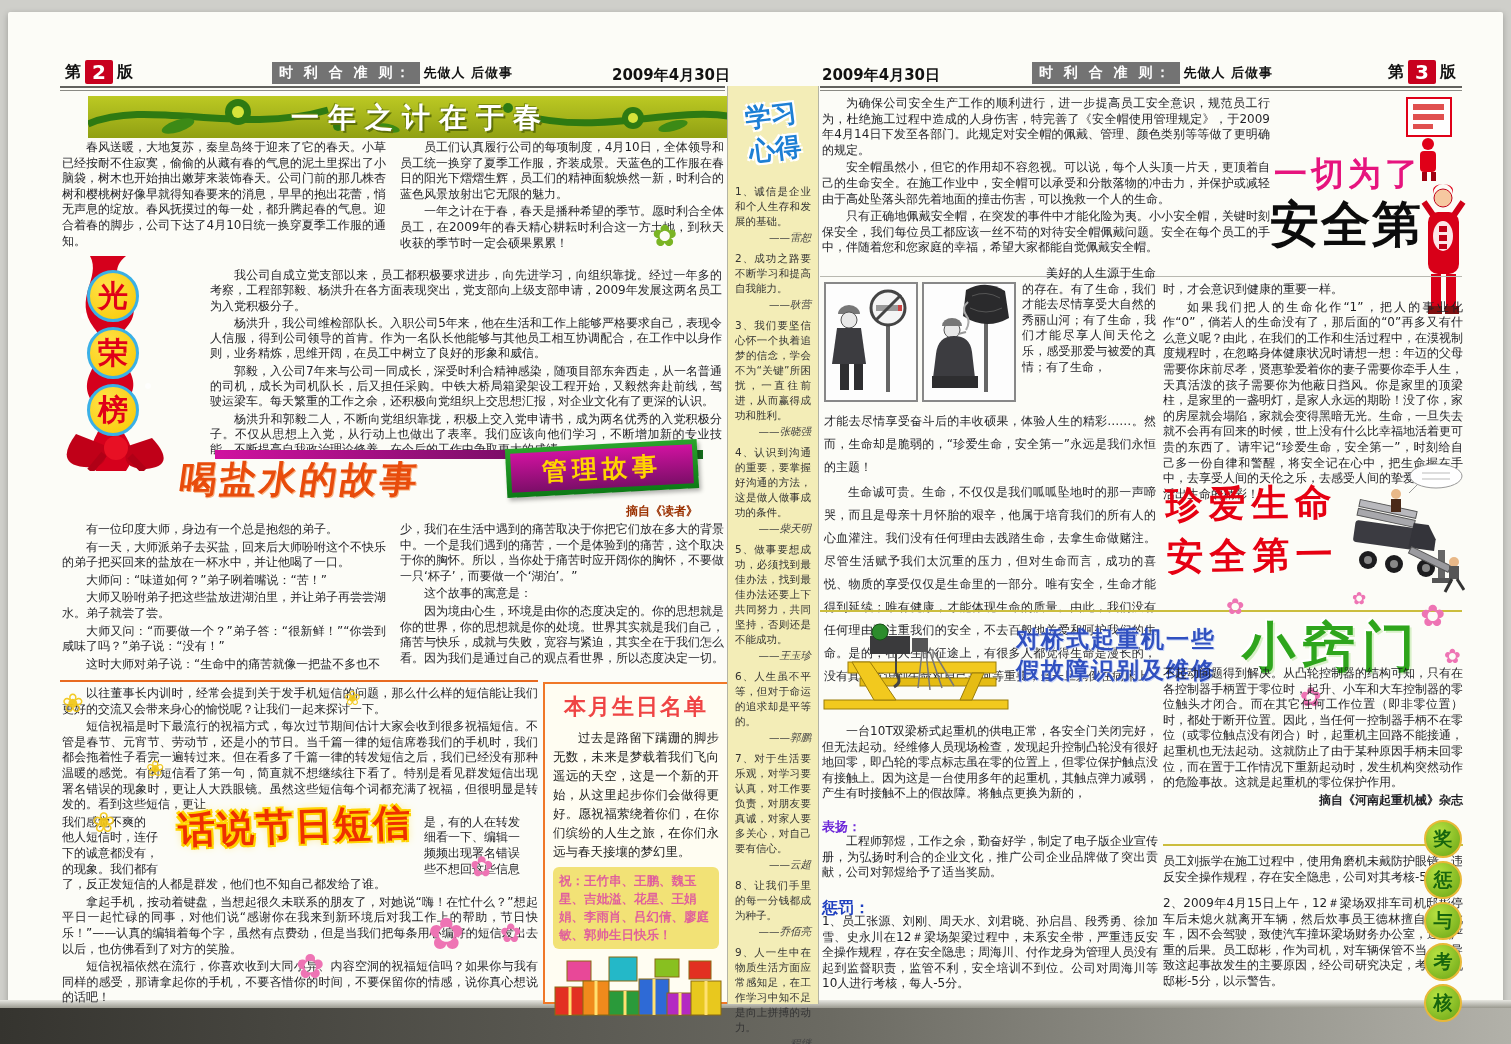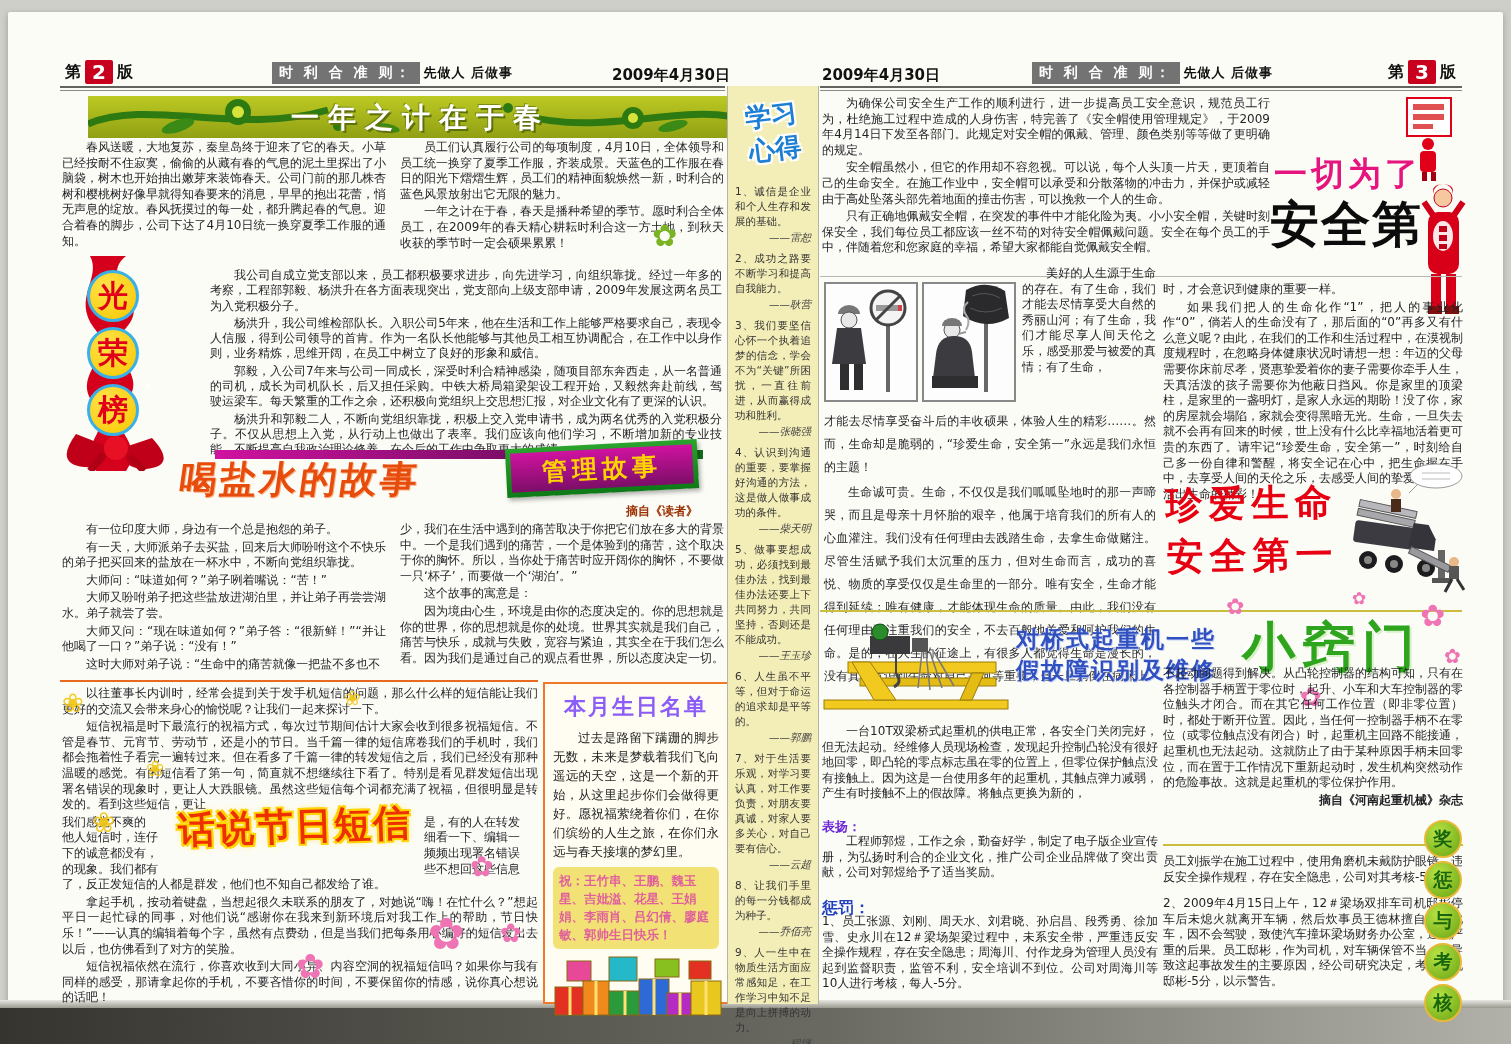--- a/index.html
+++ b/index.html
@@ -37,21 +37,21 @@
   .tagbox{background:linear-gradient(#2aa42c,#0d7a16);padding:5px;transform:rotate(-3deg);box-shadow:2px 3px 4px rgba(0,0,0,.3);}
   .tagbox .inner{background:linear-gradient(#d012a0,#7c0e68);color:#ffd400;font-size:25px;font-weight:bold;
       letter-spacing:5px;text-align:center;padding:3px 6px;}
   .src{font-size:12px;font-weight:bold;color:#9a3000;text-align:right;}
   
   .sms-title{font-size:37px;font-weight:bold;color:#ee3000;letter-spacing:2px;transform:rotate(-2deg);
      text-shadow:-2px -2px 0 #ffd400,2px -2px 0 #ffd400,-2px 2px 0 #ffd400,2px 2px 0 #ffd400,0 0 9px #ffe25e;}
   .prel{white-space:pre-line;}
   
   .bday{border:2px solid #f07828;background:#fffdf2;padding:6px 8px;}
-  .bday-title{font-size:22px;font-weight:bold;color:#8b5cf6;letter-spacing:2px;text-align:center;margin:2px 0 6px;}
+  .bday-title{font-size:22px;font-weight:bold;color:#ef4444;letter-spacing:2px;text-align:center;margin:2px 0 6px;}
   .bday-body{font-size:12.5px;line-height:19px;text-align:justify;color:#222;text-indent:2em;}
   .bday-names{background:#f2e276;border-radius:6px;padding:5px 6px;color:#e0609c;font-weight:bold;
      font-size:12.5px;line-height:18px;margin-top:6px;}
   
   .midcol{background:#f3edb7;border-left:1px solid #b4b4a4;border-right:1px solid #b4b4a4;}
   .mid-title{font-size:26px;font-weight:bold;color:#1d7fd4;transform:rotate(-7deg);line-height:34px;
      text-shadow:-2px -2px 0 #fff,2px -2px 0 #fff,-2px 2px 0 #fff,2px 2px 0 #fff;text-align:center;margin:12px 0 8px;}
   .mid-items{padding:4px 7px;font-size:10.5px;line-height:15px;color:#333;text-align:justify;}
   .mi{margin:6px 0 0;}
   .ma{text-align:right;margin:1px 0 3px;color:#444;font-style:italic;}
@@ -141,24 +141,24 @@
 
 <div class="abs" style="left:215px;top:450px;width:488px;height:9px;background:linear-gradient(90deg,#d012a0,#7c0e68 60%,#14701c);"></div>
 <div class="abs salt-title" style="left:180px;top:455px;">喝盐水的故事</div>
 <div class="abs tagbox" style="left:506px;top:444px;width:182px;">
   <div class="inner">管理故事</div>
 </div>
 <div class="abs src" style="left:578px;top:503px;width:120px;">摘自《读者》</div>
 <div class="abs bt cols" style="left:62px;top:522px;width:662px;">
   <div>
     <p>有一位印度大师，身边有一个总是抱怨的弟子。</p>
-    <p>有一天，大师派弟子去买盐，回来后大师吩咐这个不快乐的弟子把买回来的盐放在一杯水中，不断向党组织靠拢。</p>
+    <p>有一天，大师派弟子去买盐，回来后大师吩咐这个不快乐的弟子把买回来的盐放在一杯水中，并让他喝了一口。</p>
     <p>大师问：“味道如何？”弟子咧着嘴说：“苦！”</p>
     <p>大师又吩咐弟子把这些盐放进湖泊里，并让弟子再尝尝湖水。弟子就尝了尝。</p>
-    <p>大师又问：“现在味道如何？”弟子答：“很新鲜！”“并让他喝了一口？”弟子说：“没有！”</p>
+    <p>大师又问：“而要做一个？”弟子答：“很新鲜！”“你尝到咸味了吗？”弟子说：“没有！”</p>
     <p>这时大师对弟子说：“生命中的痛苦就像一把盐不多也不</p>
   </div>
   <div>
     <p class="noind">少，我们在生活中遇到的痛苦取决于你把它们放在多大的背景中。一个是我们遇到的痛苦，一个是体验到的痛苦，这个取决于你的胸怀。所以，当你处于痛苦时应开阔你的胸怀，不要做一只‘杯子’，而要做一个‘湖泊’。”</p>
     <p>这个故事的寓意是：</p>
     <p>因为境由心生，环境是由你的态度决定的。你的思想就是你的世界，你的思想就是你的处境。世界其实就是我们自己，痛苦与快乐，成就与失败，宽容与紧迫，其实全在于我们怎么看。因为我们是通过自己的观点看世界，所以态度决定一切。</p>
   </div>
 </div>
 
 <div class="abs" style="left:60px;top:680px;width:478px;height:2px;background:#e86a20;"></div>

